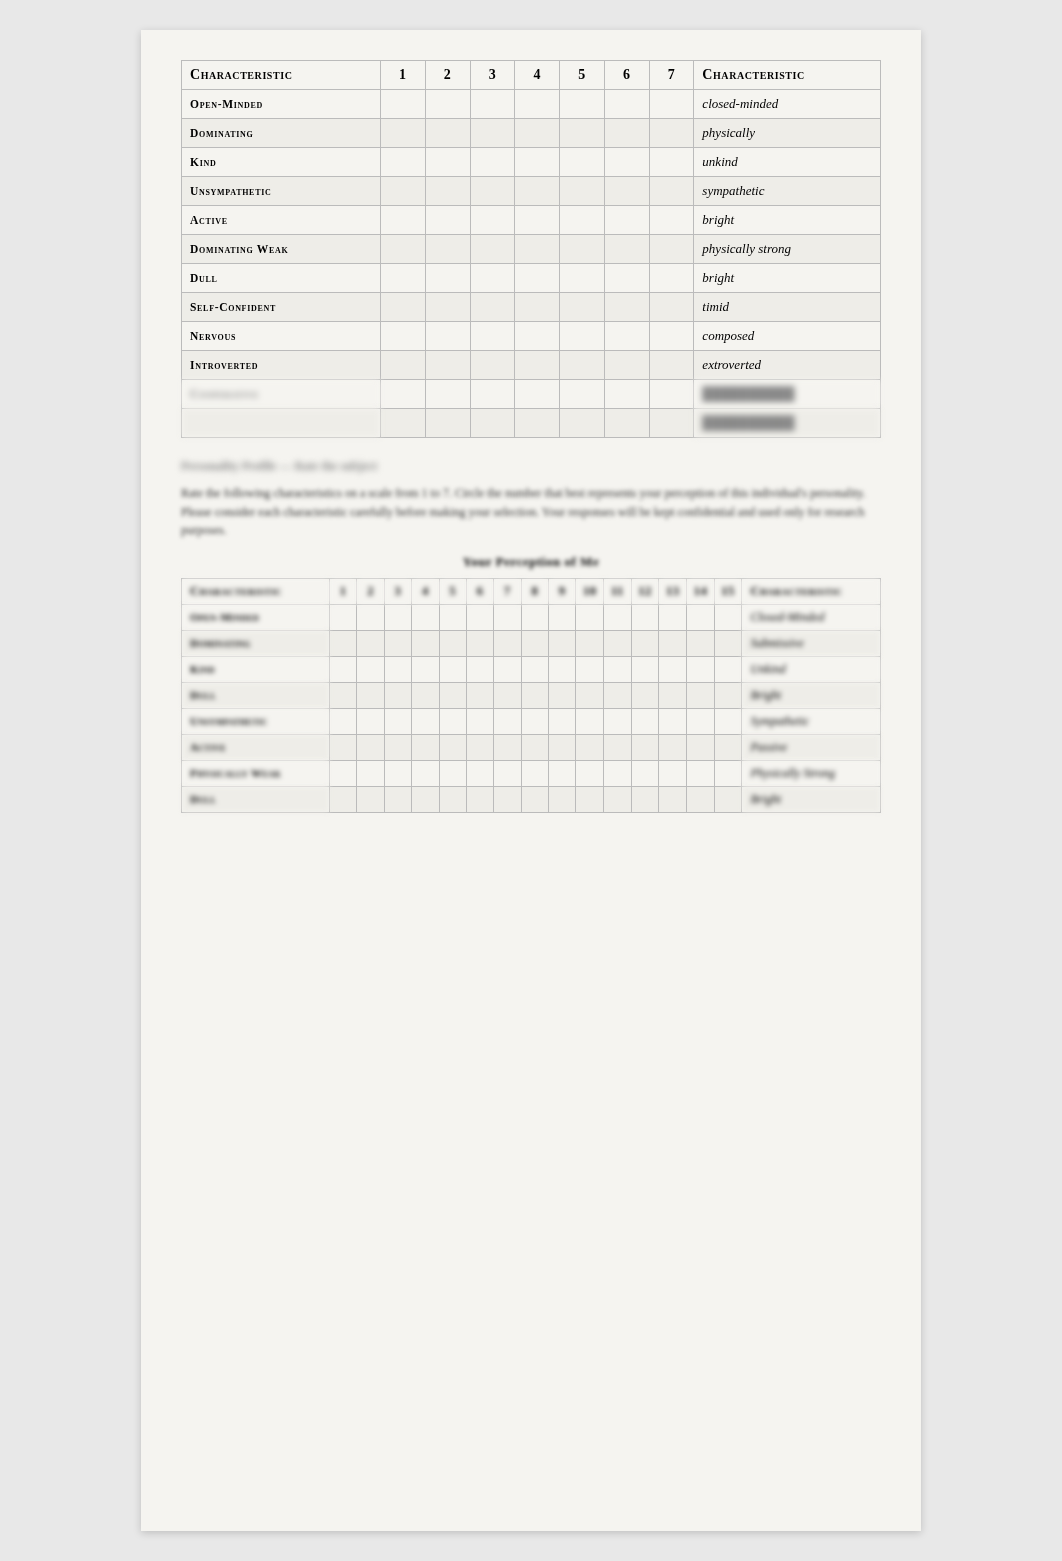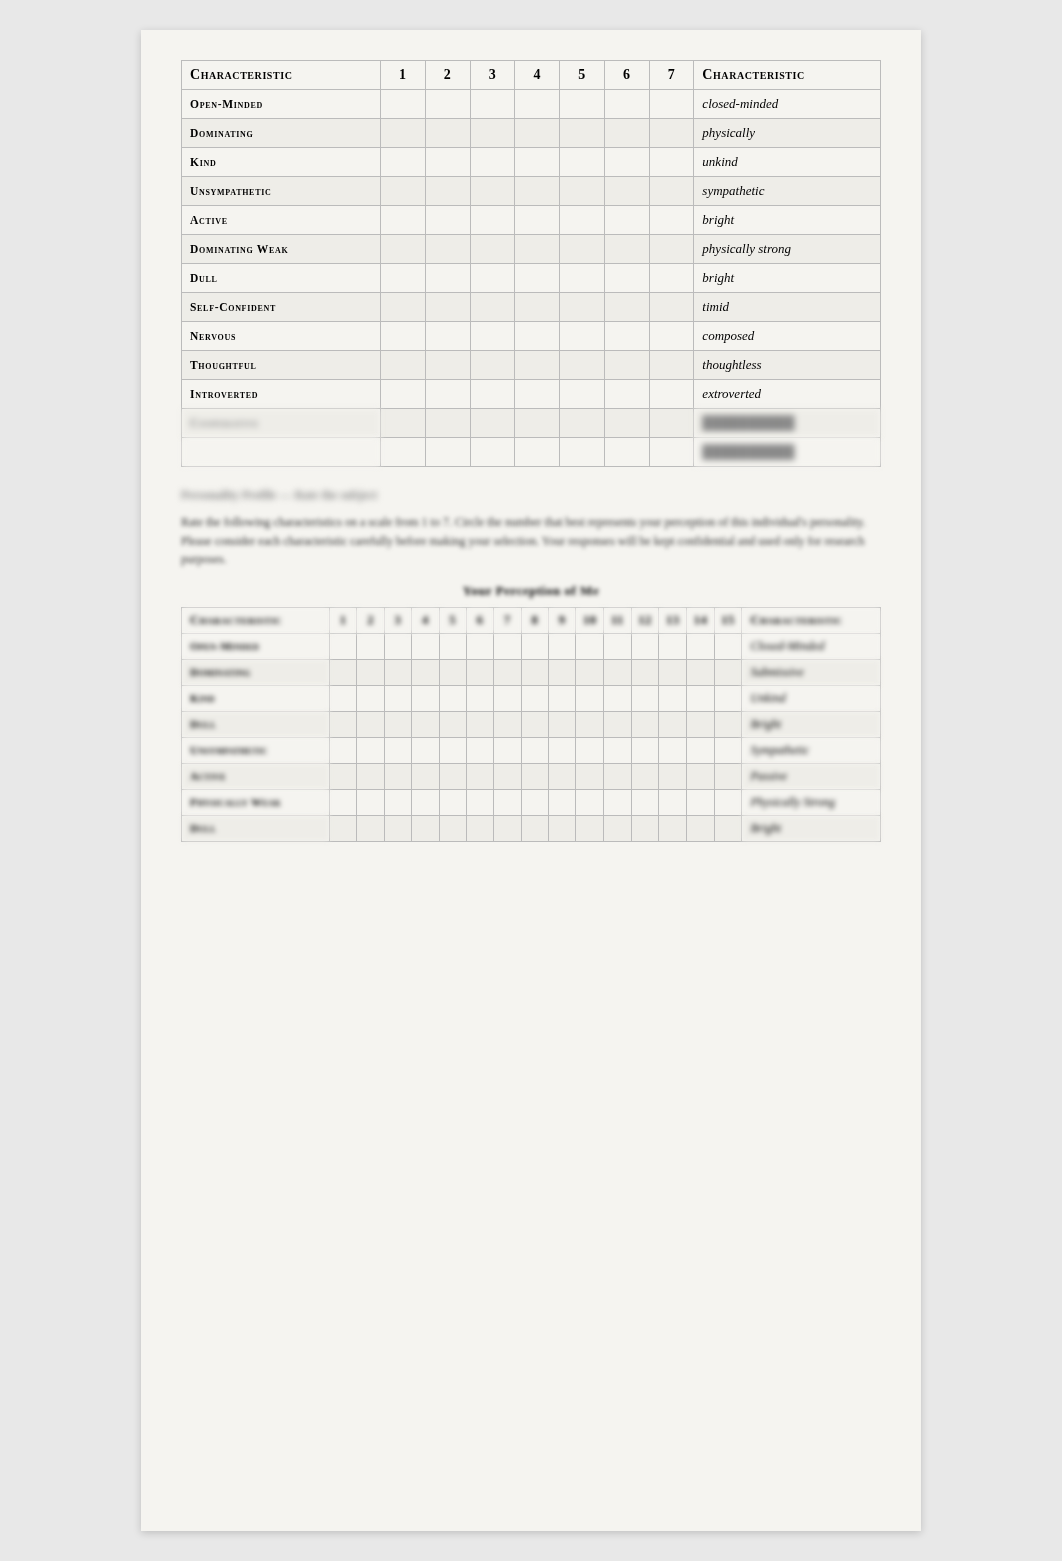--- a/index.html
+++ b/index.html
@@ -258,31 +258,20 @@
         <tr>
           <td>Nervous</td>
           <td style="cursor: pointer;"></td>
           <td style="cursor: pointer;"></td>
           <td style="cursor: pointer;"></td>
           <td style="cursor: pointer;"></td>
           <td style="cursor: pointer;"></td>
           <td style="cursor: pointer;"></td>
           <td style="cursor: pointer;"></td>
           <td>composed</td>
-        </tr>
-        <tr>
-          <td>Thoughtful</td>
-          <td style="cursor: pointer;"></td>
-          <td style="cursor: pointer;"></td>
-          <td style="cursor: pointer;"></td>
-          <td style="cursor: pointer;"></td>
-          <td style="cursor: pointer;"></td>
-          <td style="cursor: pointer;"></td>
-          <td style="cursor: pointer;"></td>
-          <td>thoughtless</td>
         </tr>
         <tr>
           <td>Introverted</td>
           <td style="cursor: pointer;"></td>
           <td style="cursor: pointer;"></td>
           <td style="cursor: pointer;"></td>
           <td style="cursor: pointer;"></td>
           <td style="cursor: pointer;"></td>
           <td style="cursor: pointer;"></td>
           <td style="cursor: pointer;"></td>

